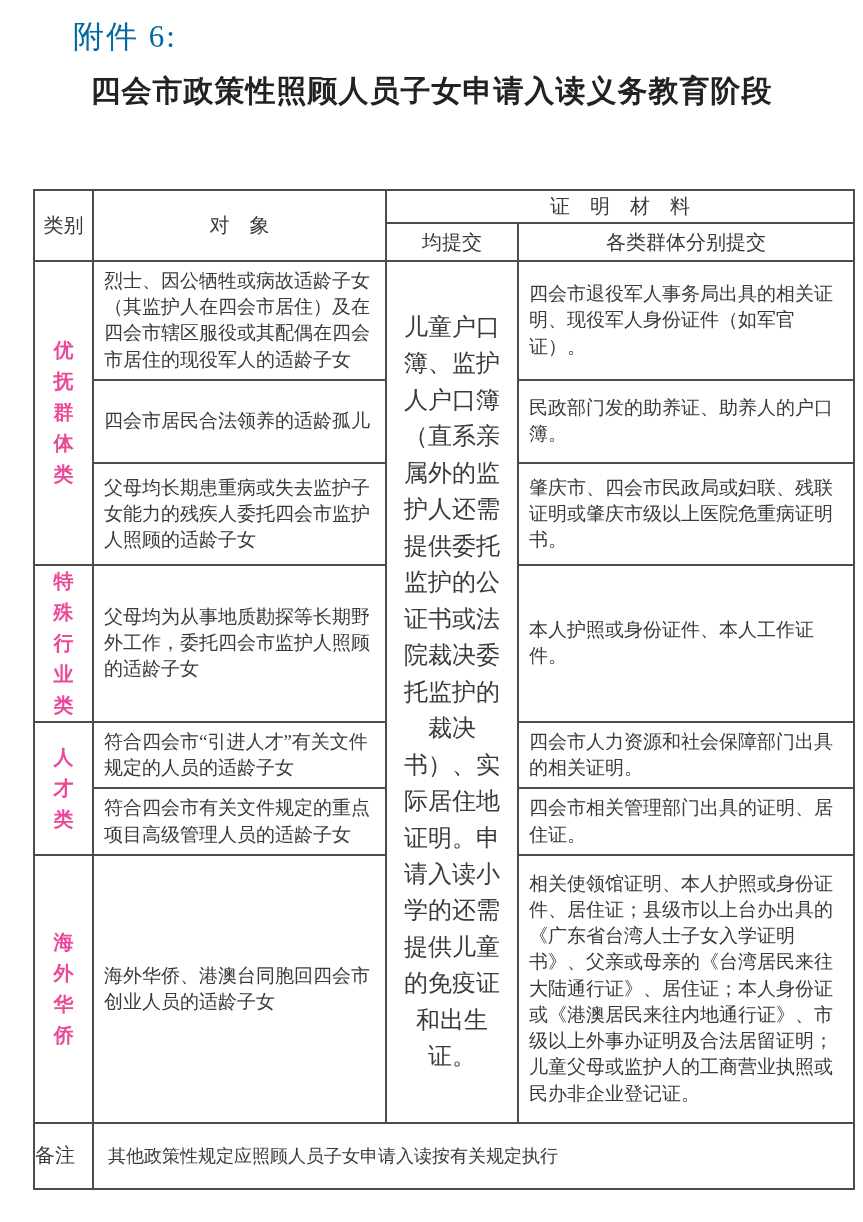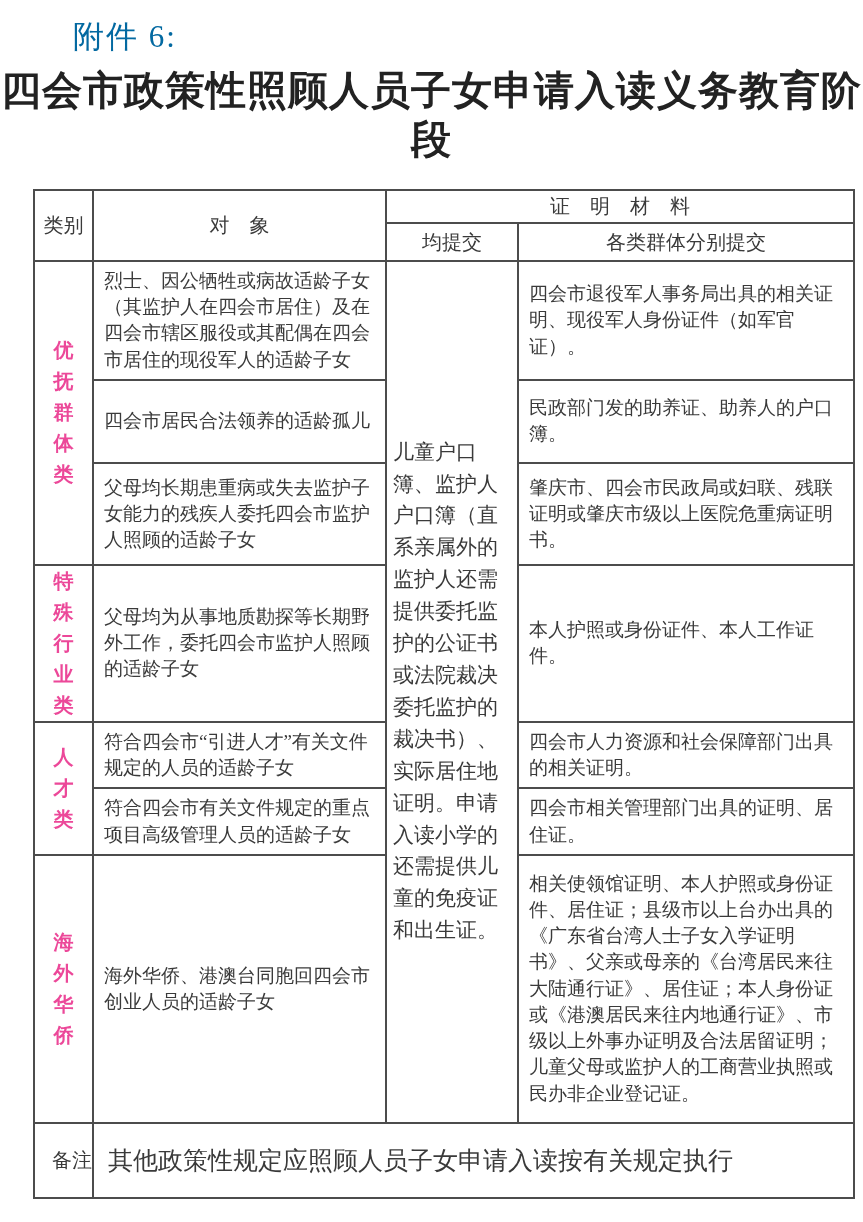--- a/index.html
+++ b/index.html
@@ -22,21 +22,21 @@
     margin-left: 45px;
   }
   .title-block {
     position: absolute;
     top: 66px;
     left: 0;
     width: 863px;
     text-align: center;
     font-weight: bold;
     color: #222222;
-    font-size: 40px;
+    font-size: 30px;
     line-height: 49px;
     letter-spacing: 1px;
   }
   table.doc-table {
     position: absolute;
     left: 33px;
     top: 189px;
     width: 820px;
     border-collapse: collapse;
     table-layout: fixed;
@@ -69,34 +69,34 @@
     color: #ec4899;
     text-align: center;
   }
   .body-cell {
     font-size: 19px;
     line-height: 1.38;
     padding: 6px 10px;
     text-align: left;
   }
   .all-cell {
-    font-size: 21px;
+    font-size: 24px;
     line-height: 1.52;
     padding: 4px 6px;
-    text-align: left;
+    text-align: center;
     word-break: break-all;
   }
   .remark-label {
     font-weight: bold;
-    text-align: right;
+    text-align: left;
     font-size: 20px;
     color: #333333;
   }
   .remark-text {
-    font-size: 25px;
+    font-size: 18px;
     padding: 20px 14px;
     text-align: left;
     border-radius: 17px;
   }
 </style>
 </head>
 <body>
 
 <div class="attachment">附件 6:</div>
 

